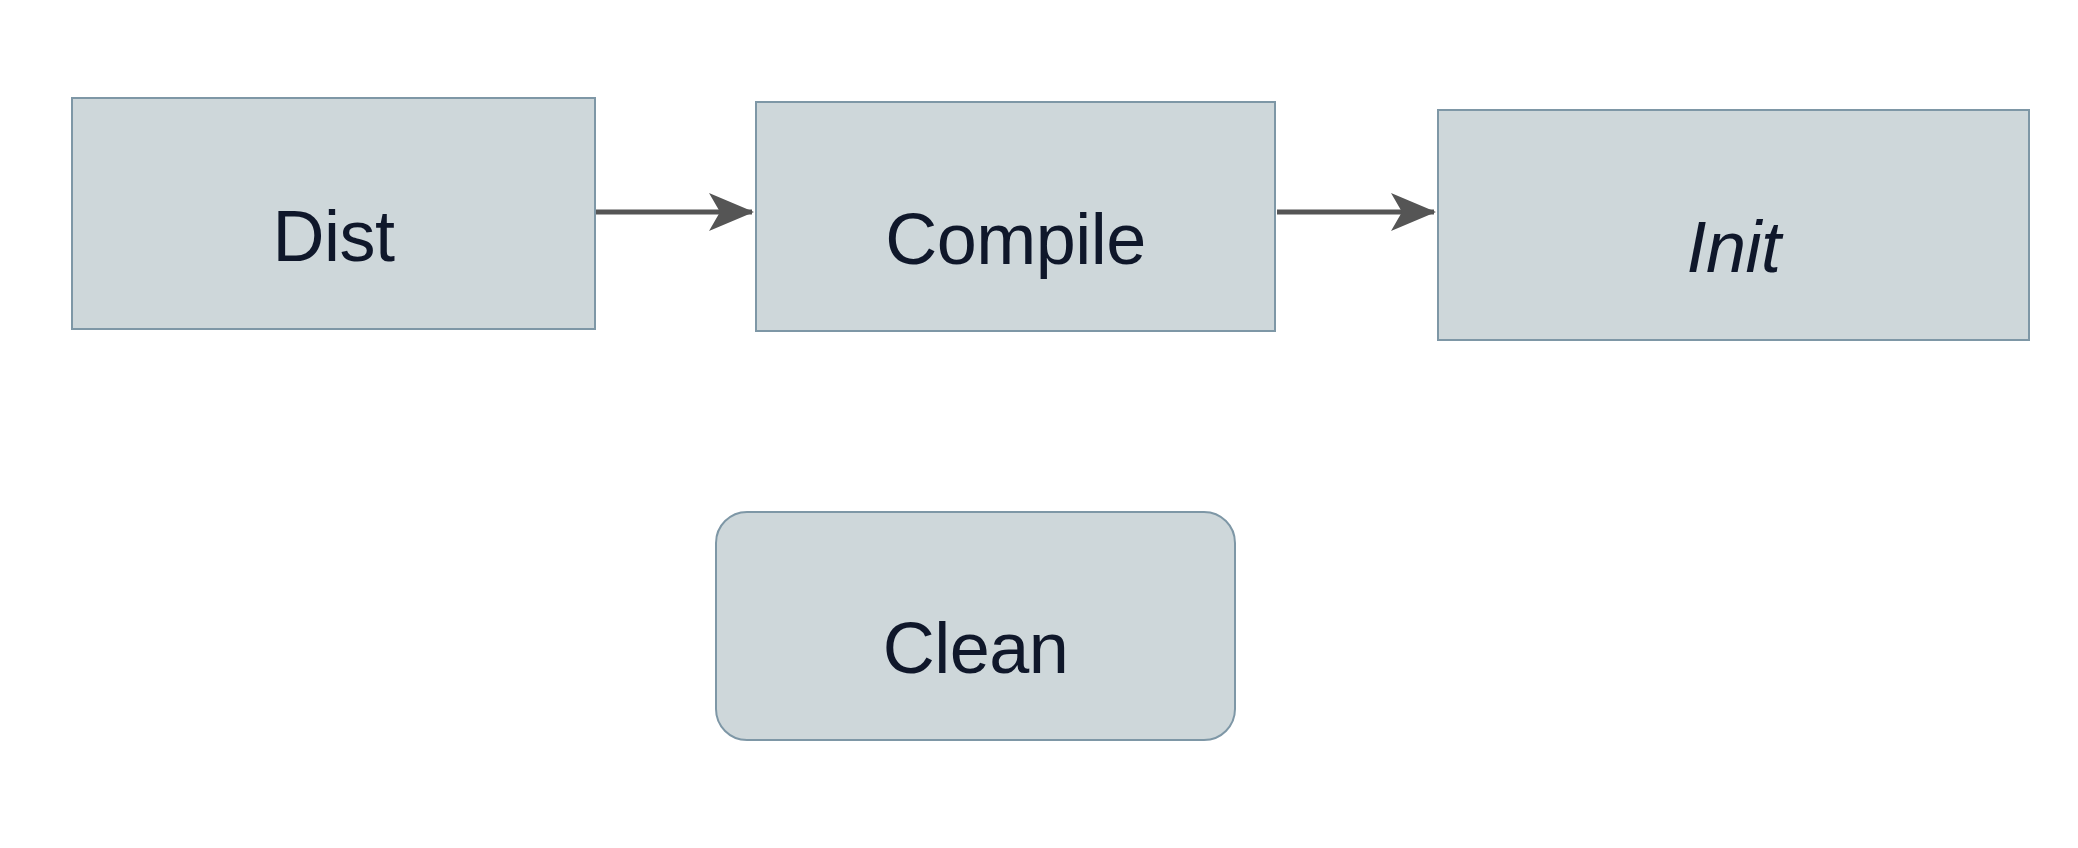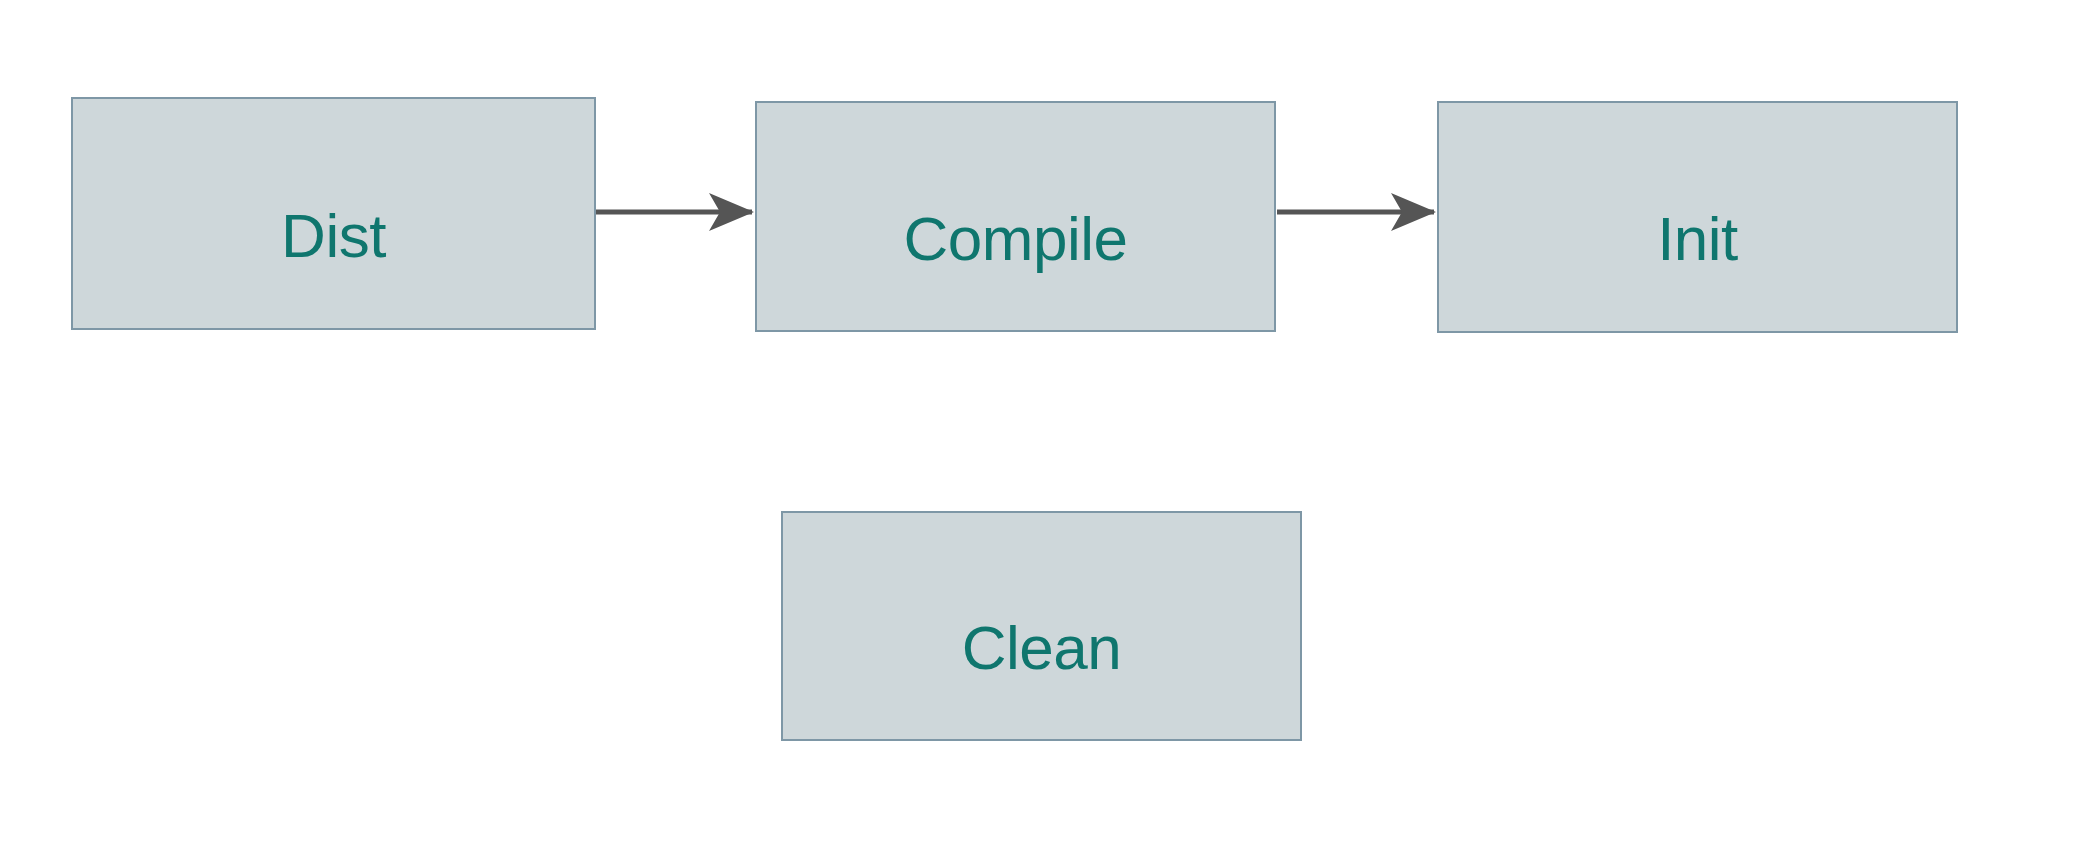--- a/index.html
+++ b/index.html
@@ -22,42 +22,42 @@
     position: absolute;
     box-sizing: border-box;
     background: #ced7da;
     border: 2px solid #7e97a6;
     display: flex;
     align-items: center;
     justify-content: center;
   }
   .node-label {
     font-family: "Liberation Sans", sans-serif;
-    font-size: 62px;
+    font-size: 72px;
     font-weight: 400;
-    color: #0f766e;
+    color: #0f172a;
     line-height: 1;
     letter-spacing: -0.5px;
     white-space: nowrap;
     user-select: none;
     margin-top: 44px;
   }
   .edge-layer {
     position: absolute;
     left: 0;
     top: 0;
     width: 2078px;
     height: 848px;
     pointer-events: none;
   }
   
   #node-dist    { left: 71px;   top: 97px;  width: 525px; height: 233px; }
   #node-compile { left: 755px;  top: 101px;  width: 521px; height: 231px; }
-  #node-init    { left: 1437px; top: 101px;  width: 521px; height: 232px; }
-  #node-clean   { left: 781px;  top: 511px; width: 521px; height: 230px; }
+  #node-init    { left: 1437px; top: 109px;  width: 593px; height: 232px; font-style: italic; }
+  #node-clean   { left: 715px;  top: 511px; width: 521px; height: 230px; border-radius: 32px; }
 </style>
 </head>
 <body>
 
 <div id="canvas">
 
   <svg class="edge-layer" viewBox="0 0 2078 848" width="2078" height="848" xmlns="http://www.w3.org/2000/svg">
     <defs>
       <marker id="arrowhead" markerWidth="9" markerHeight="8" refX="8.6" refY="4" orient="auto" markerUnits="strokeWidth">
         <path d="M0,0.2 L9,4 L0,7.8 L2.2,4 Z" fill="#555555"></path>

